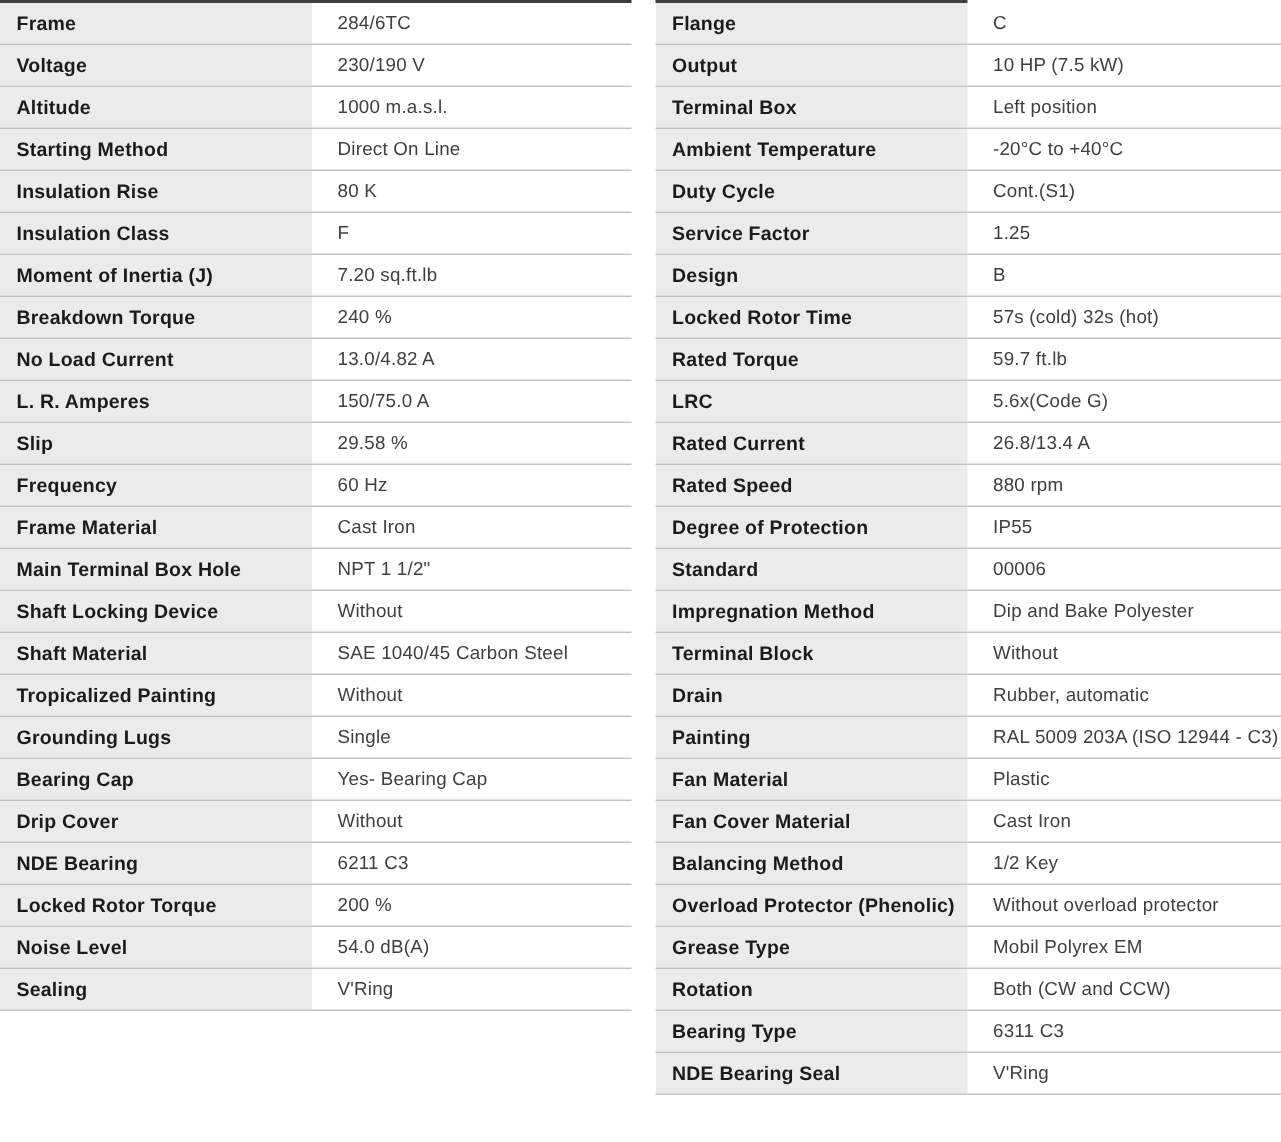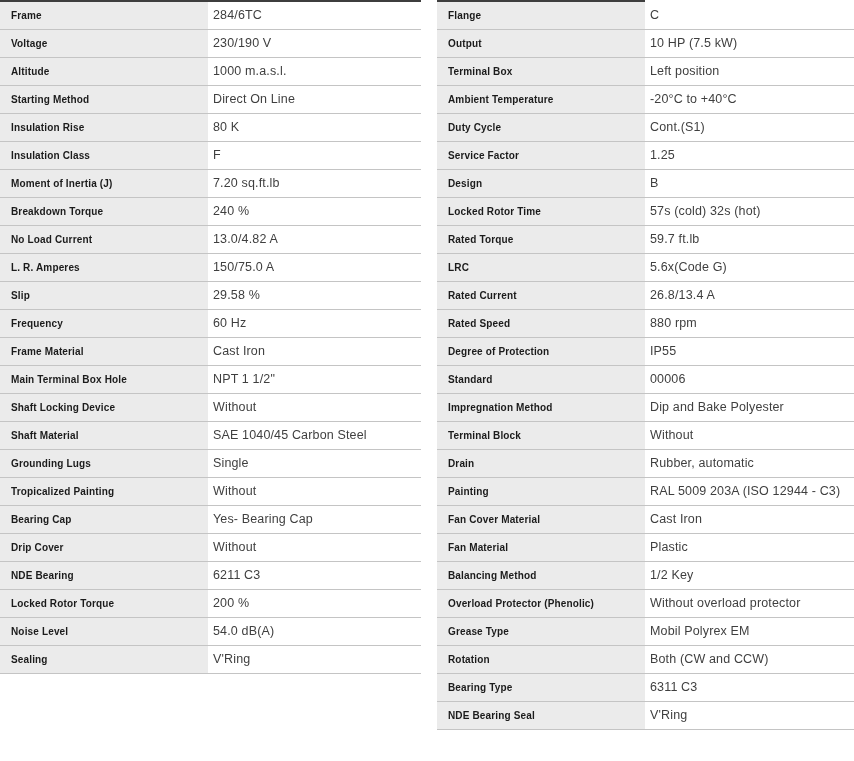--- a/index.html
+++ b/index.html
@@ -36,31 +36,31 @@
     border-top: 1px solid var(--separator);
     border-bottom: 1px solid var(--separator);
     white-space: nowrap;
     overflow: hidden;
   }
   table.spec-table th {
     width: 208px;
     background: var(--label-bg);
     text-align: left;
     font-weight: 700;
-    font-size: 10px;
+    font-size: 13px;
     letter-spacing: 0.15px;
     color: var(--label-text);
     padding: 0 6px 0 11px;
   }
   table.spec-table td {
     background: #ffffff;
     font-size: 12.5px;
     letter-spacing: 0.15px;
     color: var(--value-text);
-    padding: 0 4px 0 5px;
+    padding: 0 4px 0 17px;
   }
   
   table.spec-table-left tr:first-child th,
   table.spec-table-left tr:first-child td,
   table.spec-table-right tr:first-child th {
     border-top: 2px solid var(--top-border);
   }
   table.spec-table-right tr:first-child td {
     border-top: 1px solid transparent;
   }
@@ -129,26 +129,26 @@
   </tr>
         <tr>
     <th>Shaft Locking Device</th>
     <td>Without</td>
   </tr>
         <tr>
     <th>Shaft Material</th>
     <td>SAE 1040/45 Carbon Steel</td>
   </tr>
         <tr>
+    <th>Tropicalized Painting</th>
+    <td>Without</td>
+  </tr>
+        <tr>
     <th>Grounding Lugs</th>
     <td>Single</td>
-  </tr>
-        <tr>
-    <th>Tropicalized Painting</th>
-    <td>Without</td>
   </tr>
         <tr>
     <th>Bearing Cap</th>
     <td>Yes- Bearing Cap</td>
   </tr>
         <tr>
     <th>Drip Cover</th>
     <td>Without</td>
   </tr>
         <tr>
@@ -237,26 +237,26 @@
   </tr>
         <tr>
     <th>Drain</th>
     <td>Rubber, automatic</td>
   </tr>
         <tr>
     <th>Painting</th>
     <td>RAL 5009 203A (ISO 12944 - C3)</td>
   </tr>
         <tr>
+    <th>Fan Material</th>
+    <td>Plastic</td>
+  </tr>
+        <tr>
     <th>Fan Cover Material</th>
     <td>Cast Iron</td>
-  </tr>
-        <tr>
-    <th>Fan Material</th>
-    <td>Plastic</td>
   </tr>
         <tr>
     <th>Balancing Method</th>
     <td>1/2 Key</td>
   </tr>
         <tr>
     <th>Overload Protector (Phenolic)</th>
     <td>Without overload protector</td>
   </tr>
         <tr>

